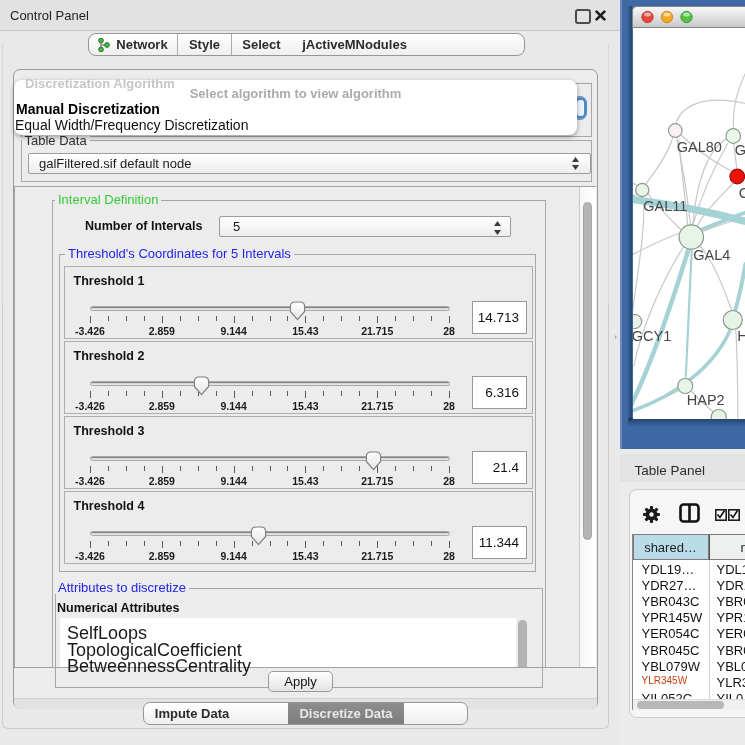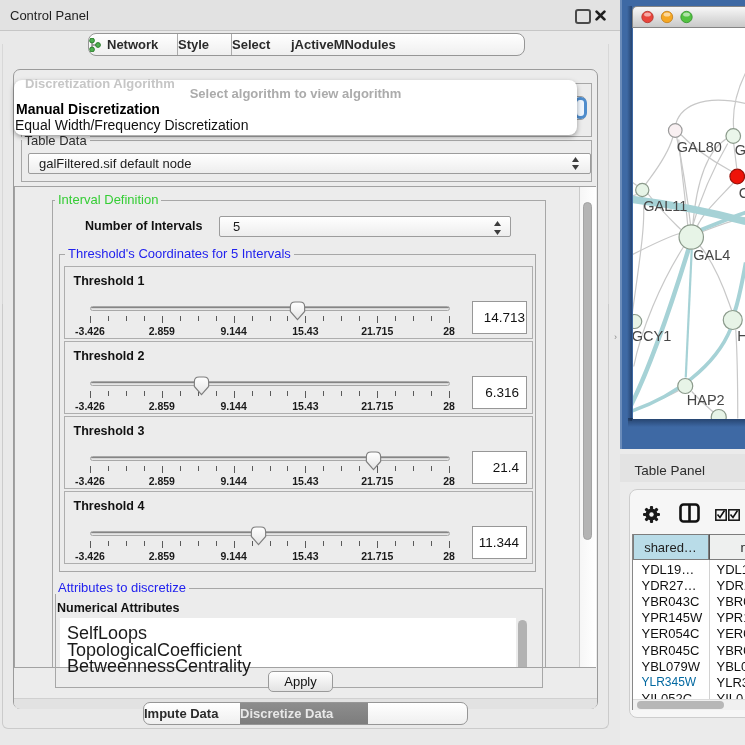--- a/index.html
+++ b/index.html
@@ -1,19 +1,19 @@
 <!DOCTYPE html>
 <html><head><meta charset="utf-8">
 <style>
   html,body{margin:0;padding:0;}
   body{width:745px;height:745px;overflow:hidden;position:relative;
        background:#e9e9e9;font-family:"Liberation Sans",sans-serif;
        -webkit-font-smoothing:antialiased;}
   .abs{position:absolute;}
-  .seg{display:flex;align-items:center;justify-content:flex-start;
+  .seg{display:flex;align-items:center;justify-content:center;
        font-size:13px;font-weight:700;color:#2b2b2b;height:100%;box-sizing:border-box;}
   .grp{position:absolute;border:1px solid #a7a7a7;box-sizing:border-box;}
   .gtitle{position:absolute;background:#ececec;padding:0 3px;font-size:13px;line-height:13px;}
   .combo{position:absolute;box-sizing:border-box;border:1px solid #9c9c9c;border-radius:2px;
          background:linear-gradient(#ffffff,#ededed);font-size:13px;color:#1c1c1c;
          display:flex;align-items:center;}
   .updn{position:absolute;width:9px;}
   .tick{position:absolute;width:1px;background:#5a5a5a;}
   .tlab{position:absolute;font-size:10.5px;font-weight:700;color:#1a1a1a;transform:translateX(-50%);white-space:nowrap;}
   .vfield{position:absolute;background:#fff;border:1px solid #979797;box-sizing:border-box;
@@ -124,21 +124,21 @@
       <div class="tlab" style="left:384.5px;top:58px;">28</div>
       <svg style="position:absolute;left:224.21380385667916px;top:33.5px;" width="17" height="20" viewBox="0 0 17 21">
     <defs>
           <linearGradient id="tg266" x1="0" y1="0" x2="0" y2="1">
       <stop offset="0" stop-color="#ffffff"></stop>
             <stop offset="1" stop-color="#e4e4e4"></stop>
           </linearGradient>
         </defs>
     <path d="M1,6 Q1,1 6,1 L11,1 Q16,1 16,6 L16,11 L8.5,19.5 L1,11 Z" fill="url(#tg266)" stroke="#7e7e7e" stroke-width="1.2"></path>
   </svg>
-      <div class="vfield" style="left:407px;top:34px;width:55.5px;height:33px;line-height:31px;padding-right:1px;">14.713</div>
+      <div class="vfield" style="left:407px;top:34px;width:55.5px;height:33px;line-height:31px;padding-right:7px;">14.713</div>
     </div>
     <div class="tpanel" style="top:341px">
       <div class="ptitle">Threshold 2</div>
       <div class="track"></div>
       <div class="tick" style="left:25.5px;top:49px;height:7px"></div>
       <div class="tick" style="left:43.45px;top:49px;height:4.5px"></div>
       <div class="tick" style="left:61.4px;top:49px;height:4.5px"></div>
       <div class="tick" style="left:79.35px;top:49px;height:4.5px"></div>
       <div class="tick" style="left:97.3px;top:49px;height:7px"></div>
       <div class="tick" style="left:115.25px;top:49px;height:4.5px"></div>
@@ -267,21 +267,21 @@
 <div class="rowtx" style="left:67px;top:656px;">BetweennessCentrality</div>
 <div class="abs" style="left:517px;top:618px;width:11px;height:49px;background:#ececec;"></div>
 <div class="abs" style="left:517.5px;top:620px;width:9px;height:47px;border-radius:5px 5px 0 0;background:#b2b2b2;"></div>
 
 <div class="abs" style="left:268px;top:671px;width:65px;height:21px;border:1px solid #9a9a9a;border-radius:5px;
      background:linear-gradient(#ffffff,#e3e3e3);box-sizing:border-box;text-align:center;line-height:19px;font-size:13px;color:#111;">Apply</div>
 
 <div class="abs" style="left:143px;top:702px;width:324.5px;height:23px;border:1px solid #969696;border-radius:7px;
      background:linear-gradient(#ffffff,#efefef);display:flex;overflow:hidden;box-sizing:border-box;">
   <div class="seg" style="width:96px;">Impute Data</div>
-  <div class="seg" style="width:128px;background:linear-gradient(#8d8d8d,#7d7d7d);color:#e8e8e8;">Discretize Data</div>
+  <div class="seg" style="width:116px;background:linear-gradient(#8d8d8d,#7d7d7d);color:#e8e8e8;margin-left:48px;">Discretize Data</div>
 </div>
 
 <div class="abs" style="left:614px;top:332px;font-size:9px;color:#8a8a8a;">›</div>
 
 <div class="abs" style="left:2px;top:300px;width:607px;height:429px;border:1px solid #cbcbcb;border-top:none;border-radius:0 0 6px 6px;box-sizing:border-box;"></div>
 <div class="abs" style="left:2px;top:44px;width:1px;height:260px;background:#d8d8d8;"></div>
 <div class="abs" style="left:608px;top:44px;width:1px;height:260px;background:#d8d8d8;"></div>
 
 <div class="abs" style="left:620px;top:0;width:125px;height:449px;background:#3e69a4;border-left:2px solid #6b8cba;box-sizing:border-box;"></div>
 
@@ -404,21 +404,21 @@
       <div class="abs" style="left:9px;top:60.2px;font-size:13px;color:#111;white-space:nowrap;">YBR043C</div>
       <div class="abs" style="left:84px;top:60.2px;font-size:13px;color:#111;white-space:nowrap;">YBR0</div>
       <div class="abs" style="left:9px;top:76.30000000000001px;font-size:13px;color:#111;white-space:nowrap;">YPR145W</div>
       <div class="abs" style="left:84px;top:76.30000000000001px;font-size:13px;color:#111;white-space:nowrap;">YPR1</div>
       <div class="abs" style="left:9px;top:92.4px;font-size:13px;color:#111;white-space:nowrap;">YER054C</div>
       <div class="abs" style="left:84px;top:92.4px;font-size:13px;color:#111;white-space:nowrap;">YER0</div>
       <div class="abs" style="left:9px;top:108.5px;font-size:13px;color:#111;white-space:nowrap;">YBR045C</div>
       <div class="abs" style="left:84px;top:108.5px;font-size:13px;color:#111;white-space:nowrap;">YBR0</div>
       <div class="abs" style="left:9px;top:124.60000000000001px;font-size:13px;color:#111;white-space:nowrap;">YBL079W</div>
       <div class="abs" style="left:84px;top:124.60000000000001px;font-size:13px;color:#111;white-space:nowrap;">YBL0</div>
-      <div class="abs" style="left:9px;top:140.70000000000002px;font-size:12px;color:#0369a1;white-space:nowrap;">YLR345W</div>
+      <div class="abs" style="left:9px;top:140.70000000000002px;font-size:10px;color:#c2410c;white-space:nowrap;">YLR345W</div>
       <div class="abs" style="left:84px;top:140.70000000000002px;font-size:13px;color:#111;white-space:nowrap;">YLR3</div>
       <div class="abs" style="left:9px;top:156.8px;font-size:13px;color:#111;white-space:nowrap;">YIL052C</div>
       <div class="abs" style="left:84px;top:156.8px;font-size:13px;color:#111;white-space:nowrap;">YIL0</div>
     </div>
 
   <div class="abs" style="left:0;top:165px;width:114px;height:12px;background:#f0f0f0;border-top:1px solid #dcdcdc;"></div>
   <div class="abs" style="left:4px;top:167px;width:87px;height:8px;border-radius:4px;background:#b7b7b7;"></div>
 </div>
 
 </body></html>

